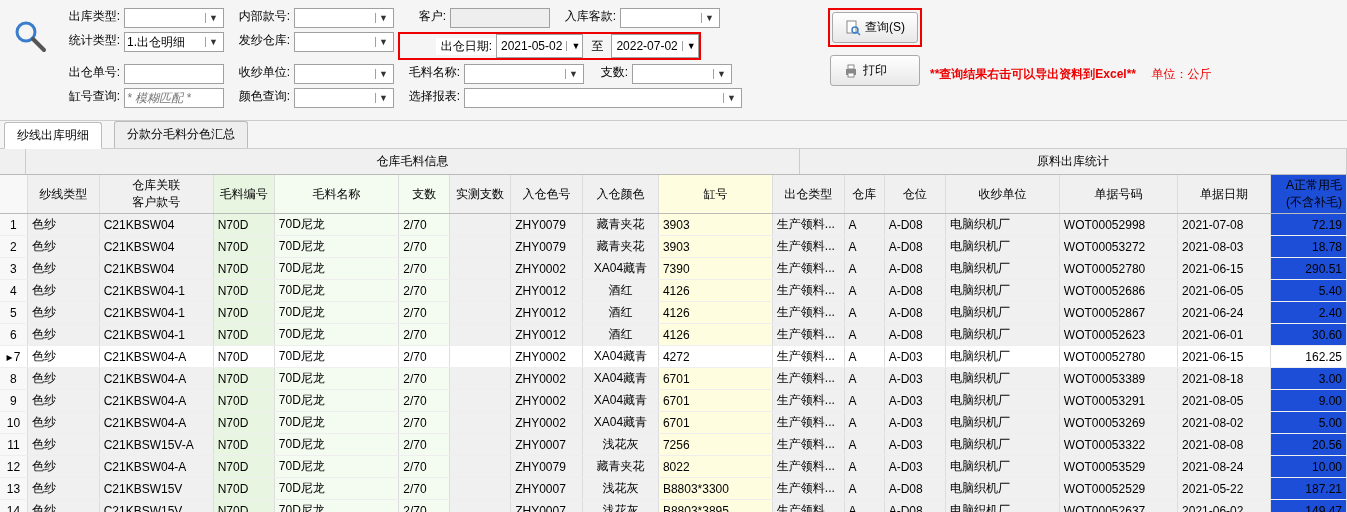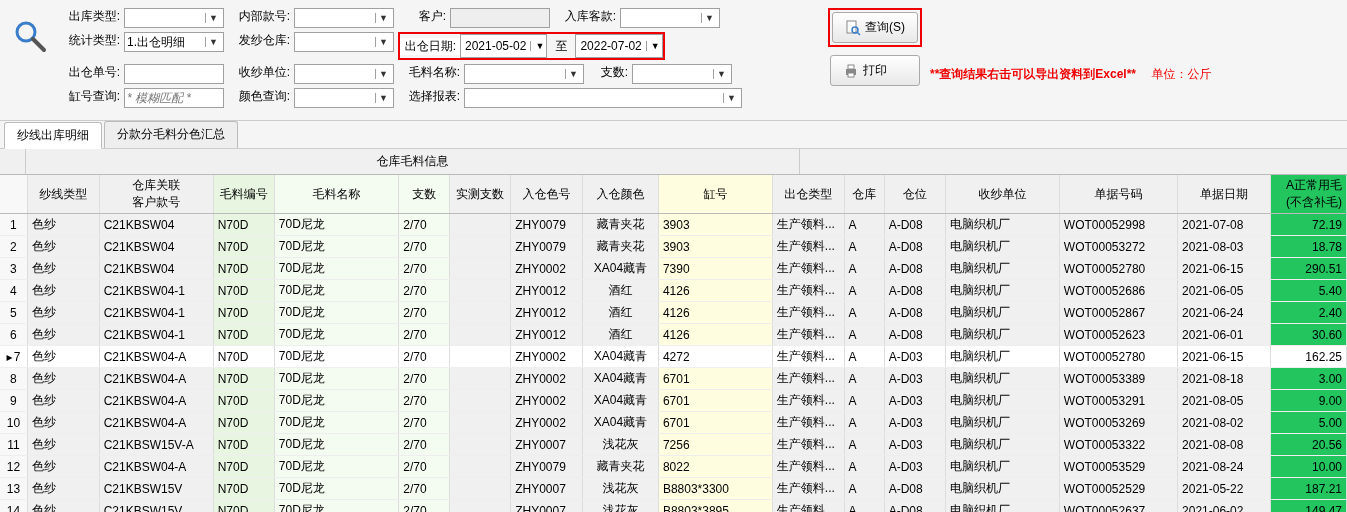--- a/index.html
+++ b/index.html
@@ -8,36 +8,36 @@
 .search-icon { position: absolute; left: 12px; top: 18px; }
 .search-icon svg { width: 36px; height: 36px; }
 .form-row { display: flex; align-items: flex-start; margin-bottom: 4px; gap: 4px; }
 .form-label { width: 60px; text-align: right; display: inline-block; }
 .form-label.w70 { width: 62px; }
 .combo, .textbox { border: 1px solid #a0a0a0; background: #fff; height: 20px; font-size: 12px; padding: 0 2px; }
 .combo { display: inline-flex; align-items: center; justify-content: space-between; position: relative; }
 .combo .arrow { border-left: 1px solid #a0a0a0; width: 16px; text-align: center; font-size: 9px; color: #333; cursor: pointer; }
 .w100 { width: 100px; }
 .readonly { background: #eee; }
-.date-group { display: inline-flex; align-items: center; border: 2px solid #e00; }
+.date-group { display: inline-flex; align-items: center; border: 2px solid #e00; padding-left: 36px; }
 .date-group .form-label { padding: 0 4px; background: #fff; }
 .date-box { display: inline-flex; align-items: center; border: 1px solid #a0a0a0; background: #fff; height: 24px; }
 .date-box span { padding: 0 4px; }
 .date-box .arrow { border-left: 1px solid #a0a0a0; width: 16px; text-align: center; font-size: 9px; cursor: pointer; }
 .sep { padding: 0 8px; }
 .btn { display: inline-flex; align-items: center; gap: 4px; background: linear-gradient(#fff,#e8e8e8); border: 1px solid #aaa; border-radius: 3px; padding: 6px 12px; cursor: pointer; margin: 2px; }
 .btn-icon { width: 16px; height: 16px; display: inline-block; }
 .btn-col { position: absolute; left: 828px; top: 8px; display: flex; flex-direction: column; gap: 6px; }
 .btn-row2 { position: absolute; left: 920px; top: 8px; }
 .query-btn-wrap { border: 2px solid #e00; padding: 0; }
 .note { color: #e00; font-weight: bold; }
 .note-unit { color: #e00; margin-left: 12px; }
 .note-row { position: absolute; left: 930px; top: 66px; }
 .tabs { display: flex; background: #f5f5f5; border-bottom: 1px solid #ccc; padding-left: 4px; }
-.tab { padding: 4px 12px; border: 1px solid #bbb; border-bottom: none; background: #eee; margin-right: 2px; cursor: pointer; border-radius: 3px 3px 0 0; }
+.tab { padding: 4px 12px; border: 1px solid #bbb; border-bottom: none; background: #eee; margin-right: 12px; cursor: pointer; border-radius: 3px 3px 0 0; }
 .tab.active { background: #fff; border-bottom: 1px solid #fff; position: relative; top: 1px; }
 .grid-wrap { overflow-x: auto; }
 .header-groups { display: flex; background: #f0f0f0; border-bottom: 1px solid #bbb; }
 .hg { text-align: center; padding: 4px 0; border-right: 1px solid #ccc; }
 table { border-collapse: collapse; table-layout: fixed; width: 1347px; }
 th, td { border-right: 1px solid #ddd; border-bottom: 1px solid #eee; padding: 2px 4px; height: 20px; overflow: hidden; white-space: nowrap; text-overflow: ellipsis; font-size: 12px; text-align: left; }
 th { background: #f0f0f0; font-weight: normal; text-align: center; border-bottom: 1px solid #bbb; }
 .rownum { width: 26px; text-align: center; background: #f8f8f8; }
 .c-yarn { width: 68px; }
 .c-cust { width: 108px; }
@@ -47,21 +47,21 @@
 .c-act { width: 58px; }
 .c-clr { width: 68px; }
 .c-clrn { width: 72px; text-align: center; }
 .c-vat { width: 108px; background: #fffde0; }
 .c-otype { width: 68px; }
 .c-wh { width: 38px; }
 .c-bin { width: 58px; }
 .c-recv { width: 108px; }
 .c-bill { width: 112px; }
 .c-date { width: 88px; }
-.c-amt { width: 72px; text-align: right; background: #22c55e; }
+.c-amt { width: 72px; text-align: right; background: #1d4ed8; }
 tr.sel td { background: #fff; }
 tr.sel td:first-child::before { content: "▸"; margin-right: 1px; }
 </style>
 </head>
 <body>
 
 <div class="toolbar">
   <div class="search-icon">
     <svg viewBox="0 0 36 36">
         <circle cx="14" cy="14" r="9" fill="none" stroke="#3a7ecb" stroke-width="3"></circle>
@@ -179,20 +179,21 @@
 
 <div class="tabs">
   <div class="tab active">纱线出库明细</div>
   <div class="tab">分款分毛料分色汇总</div>
 </div>
 
 <div class="grid-wrap">
   <div class="header-groups">
     <div class="hg" style="width:26px"></div>
     <div class="hg" style="width:774px">仓库毛料信息</div>
+    <div class="hg" style="flex:1">原料出库统计</div>
   </div>
   <table>
     <thead>
       <tr id="header-row">
           <th class="rownum"></th>
           <th class="c-yarn">纱线类型</th>
           <th class="c-cust">仓库关联<br>客户款号</th>
           <th class="c-code">毛料编号</th>
           <th class="c-name">毛料名称</th>
           <th class="c-cnt">支数</th>

